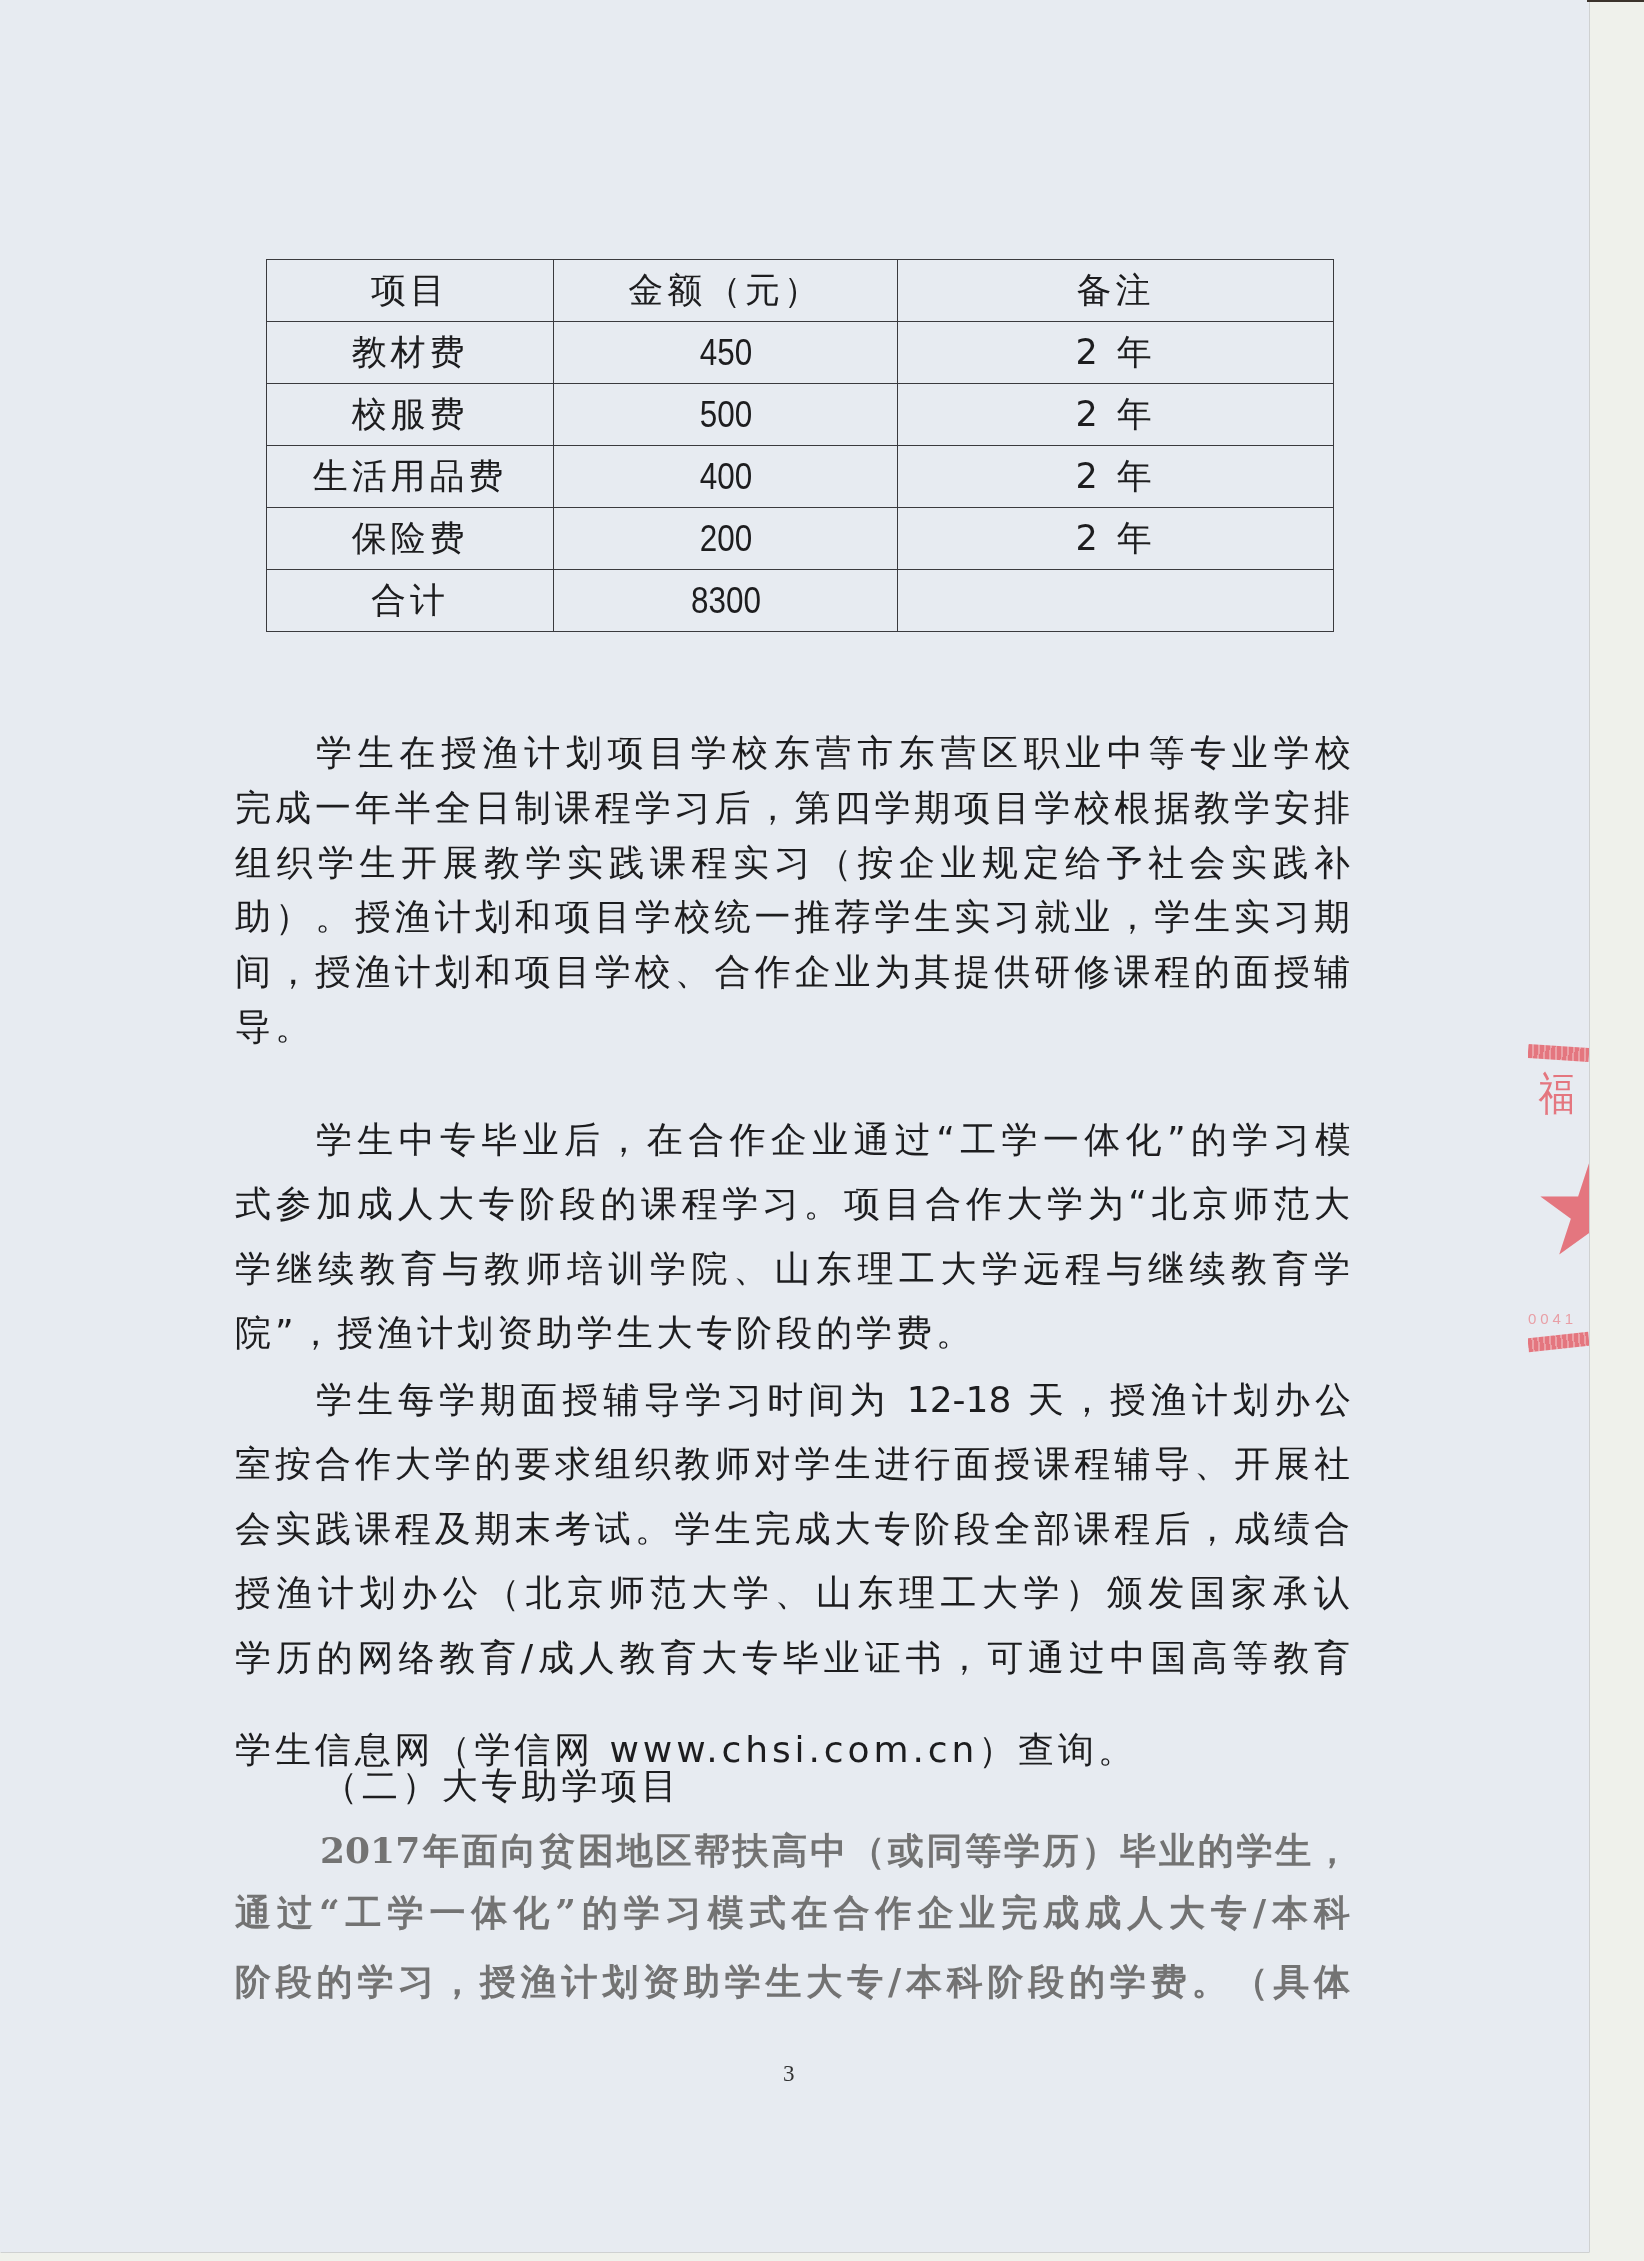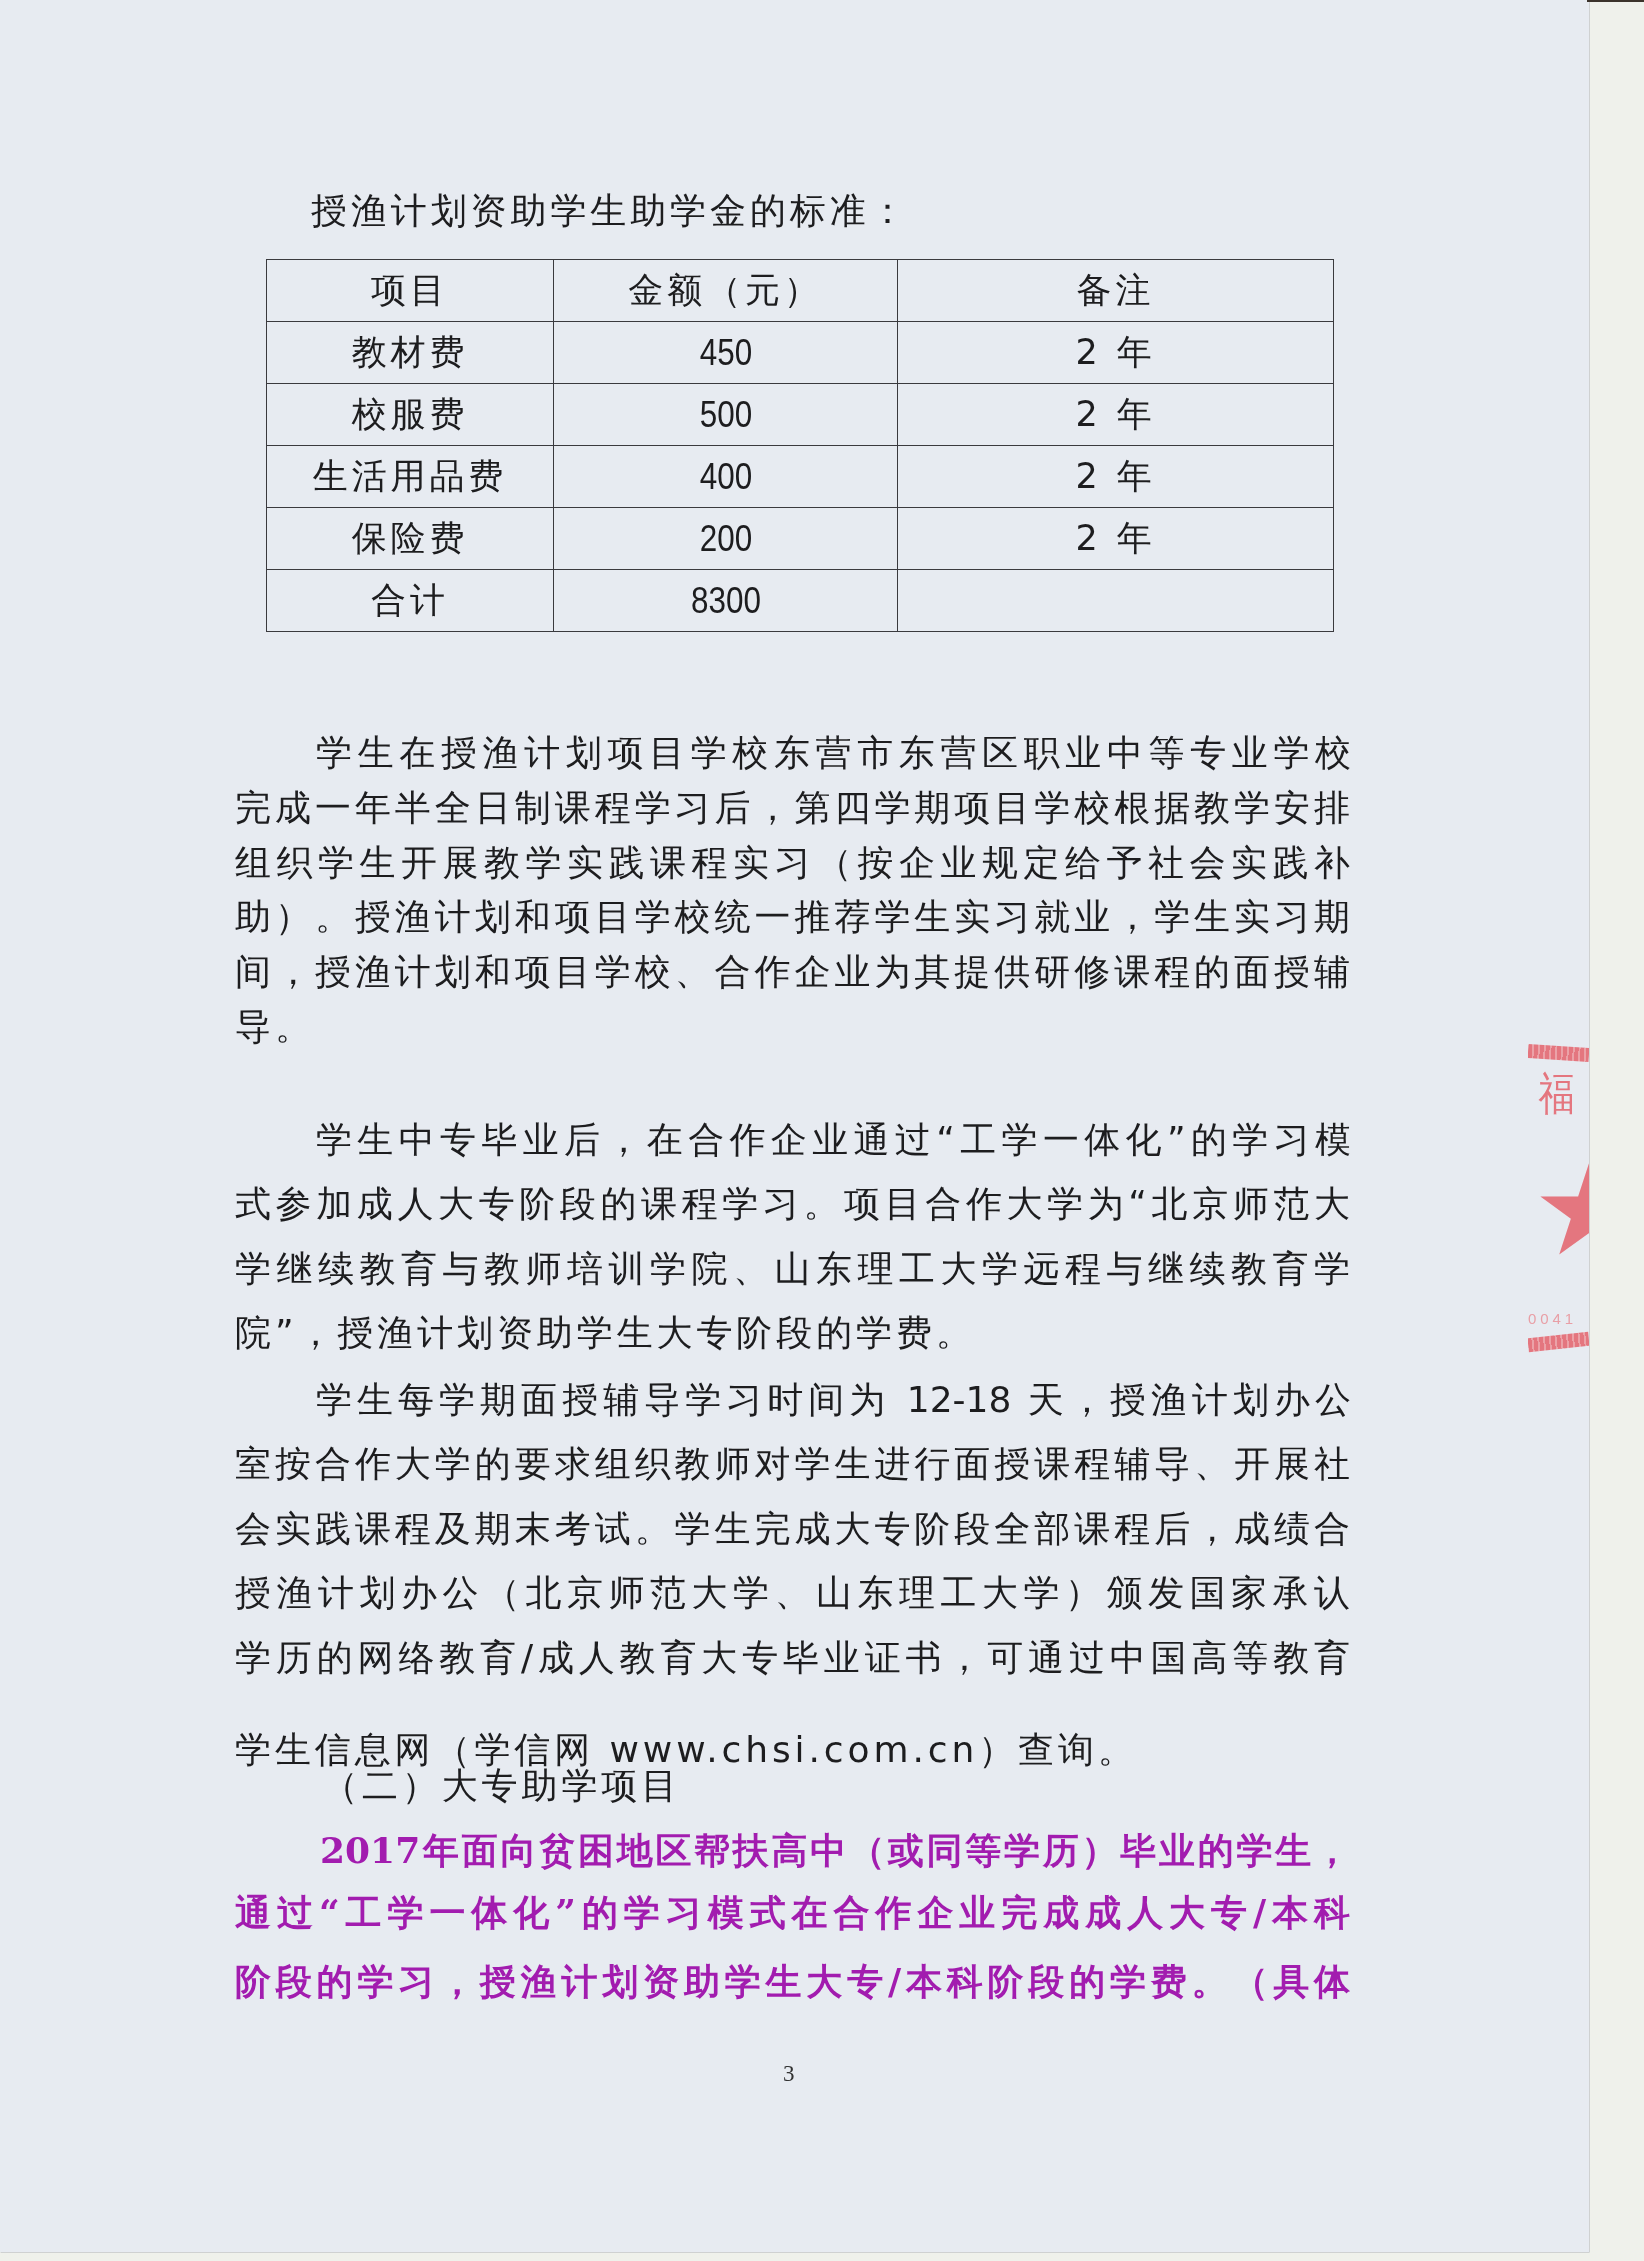--- a/index.html
+++ b/index.html
@@ -42,21 +42,21 @@
   }
   .just {
     width: 1115px;
     text-align: justify;
     text-align-last: justify;
     letter-spacing: 0;
   }
   .serif {
     font-family: "DejaVu Serif", "Liberation Serif", serif;
     font-weight: bold;
-    color: #a21caf;
+    color: #737373;
   }
 
   
   .fee-table {
     position: absolute;
     left: 266px;
     top: 259px;
     border-collapse: collapse;
     font-size: 35px;
   }
@@ -140,21 +140,20 @@
     color: #e9868d;
     letter-spacing: 3.9px;
     font-family: "Liberation Sans", sans-serif;
   }
 </style>
 </head>
 <body>
 
 <div class="page">
 
-  <div class="line" style="left:311px; top:188px;">授渔计划资助学生助学金的标准：</div>
 
   <table class="fee-table">
     <tbody>
         <tr>
       <td class="col1">项目</td>
       <td class="col2">金额（元）</td>
       <td class="col3">备注</td>
     </tr>
     <tr>
       <td>教材费</td>

